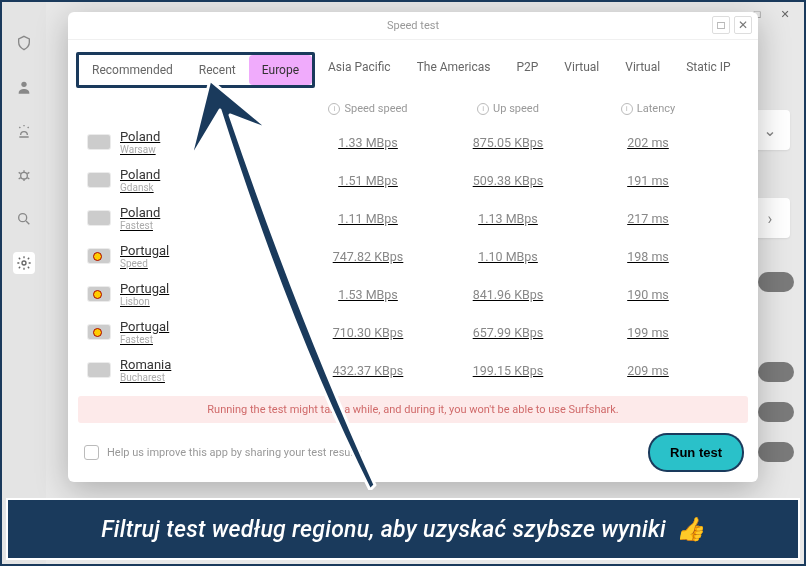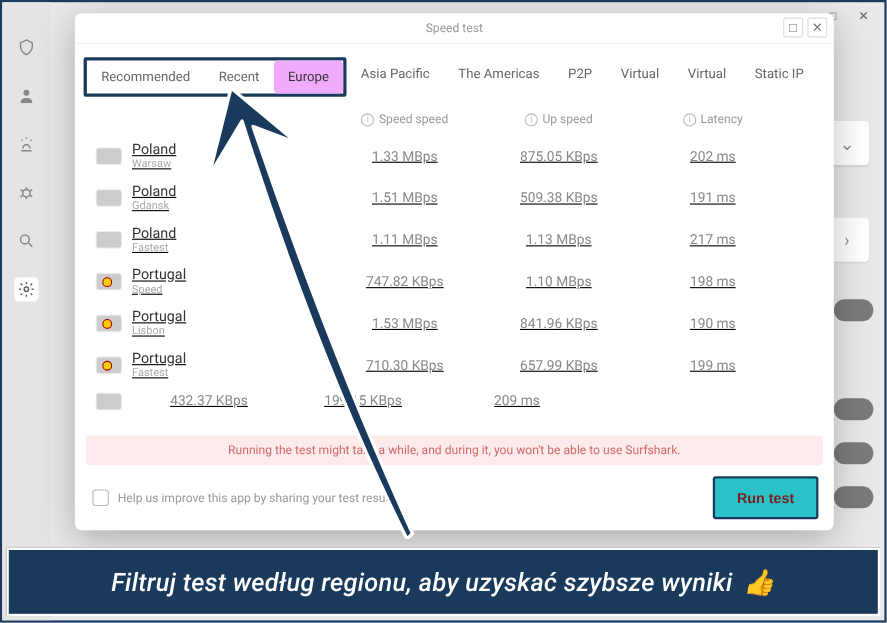--- a/index.html
+++ b/index.html
@@ -131,26 +131,26 @@
     border-radius: 3px;
   }
   .footer {
     display: flex; align-items: center; justify-content: space-between;
     padding: 12px 16px;
   }
   .helpus { display: flex; align-items: center; gap: 8px; font-size: 11px; color: #999; }
   .chk { width: 15px; height: 15px; border: 1.5px solid #bbb; border-radius: 3px; }
   .runbtn {
     background: #2ac1c9;
-    color: #7f1d1d;
+    color: #000000;
     border: none;
     padding: 10px 20px;
     font-size: 13px;
     font-weight: 600;
-    border-radius: 1px;
+    border-radius: 17px;
     cursor: pointer;
     box-shadow: 0 0 0 2px #1a3a5c;
   }
   .arrow {
     position: absolute;
     left: 168px; top: 68px;
     width: 220px; height: 420px;
     pointer-events: none;
     z-index: 50;
   }
@@ -319,20 +319,24 @@
         <div class="loc">
           <div class="country">Portugal</div>
           <div class="city">Fastest</div>
         </div>
         <div class="val">710.30 KBps</div>
         <div class="val">657.99 KBps</div>
         <div class="val">199 ms</div>
       </div>
       <div class="row">
         <div class="flag flag-ro"></div>
+        <div class="loc">
+          <div class="country">Romania</div>
+          <div class="city">Bucharest</div>
+        </div>
         <div class="val">432.37 KBps</div>
         <div class="val">199.15 KBps</div>
         <div class="val">209 ms</div>
       </div>
     </div>
 
   <div class="warning">Running the test might take a while, and during it, you won't be able to use Surfshark.</div>
 
   <div class="footer">
     <div class="helpus">

